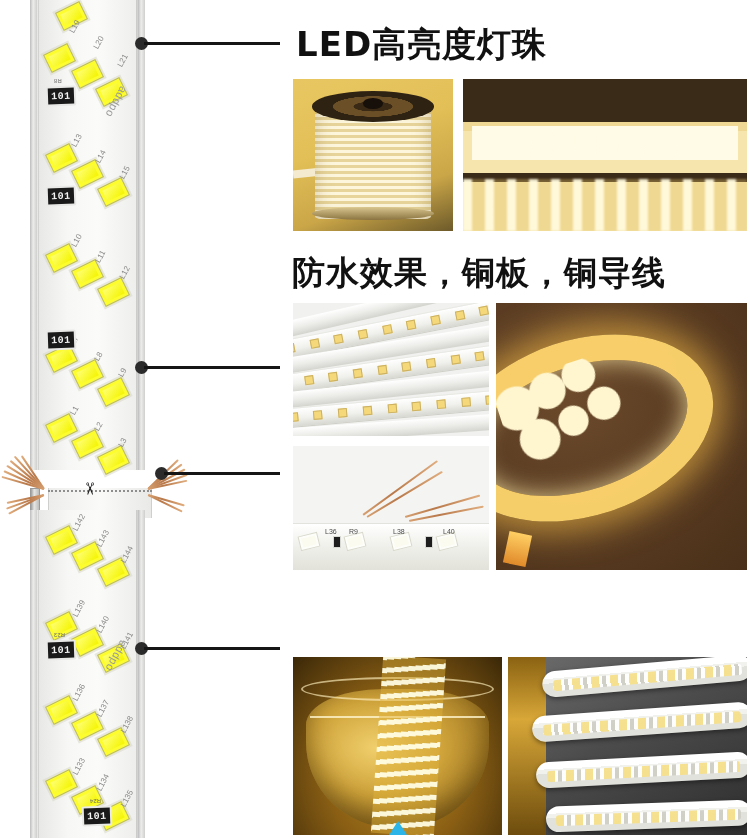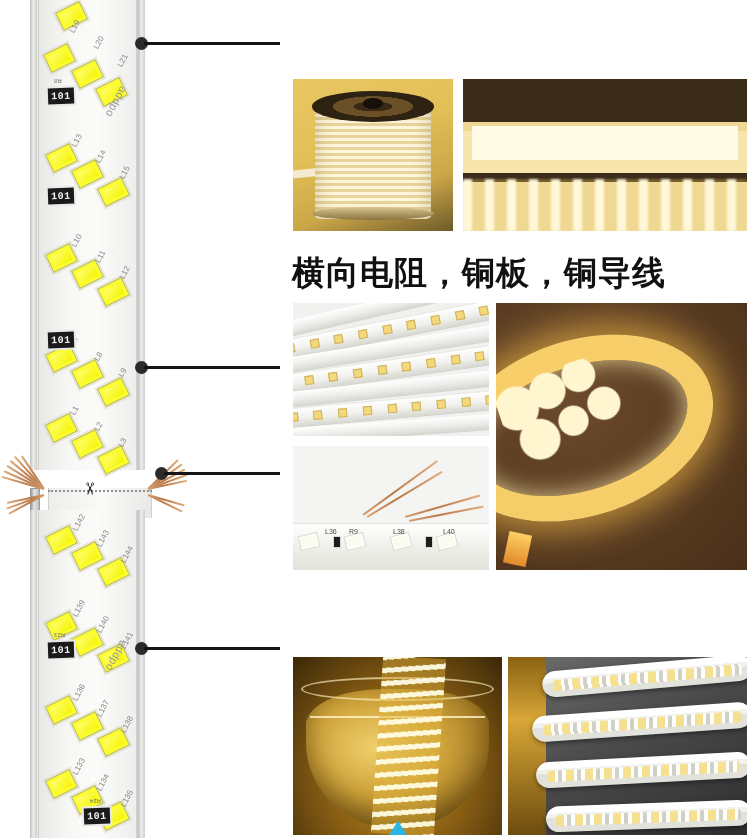--- a/index.html
+++ b/index.html
@@ -412,21 +412,22 @@
   </div>
   <div class="callout" style="left:155px; top:471px; width:125px;">
     <div class="dot"></div>
     <div class="ln"></div>
   </div>
   <div class="callout" style="left:135px; top:646px; width:145px;">
     <div class="dot"></div>
     <div class="ln"></div>
   </div>
 
-  <div class="heading" style="left:292px; top:251px; font-size:33px;">横向电阻，铜板，铜导线</div>
+  <div class="heading" style="left:296px; top:22px; font-size:34px;">LED高亮度灯珠</div>
+  <div class="heading" style="left:292px; top:251px; font-size:33px;">防水效果，铜板，铜导线</div>
 
   <div class="photo ph-spool" style="left:293px; top:79px; width:160px; height:152px;">
     <div class="spool-tail"></div>
     <div class="spool-body"></div>
     <div class="spool-lip"></div>
     <div class="spool-top"></div>
     <div class="spool-hub"></div>
   </div>
 
   <div class="photo ph-lit" style="left:463px; top:79px; width:284px; height:152px;">

